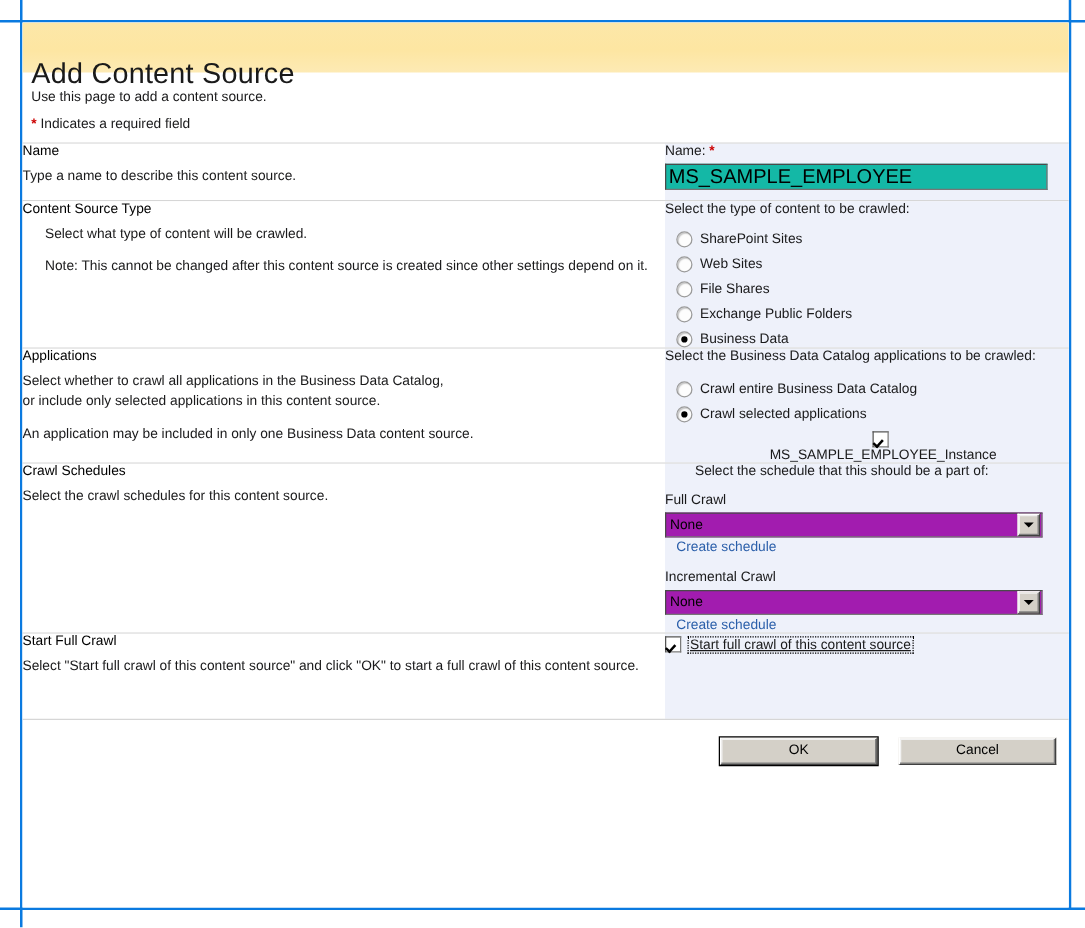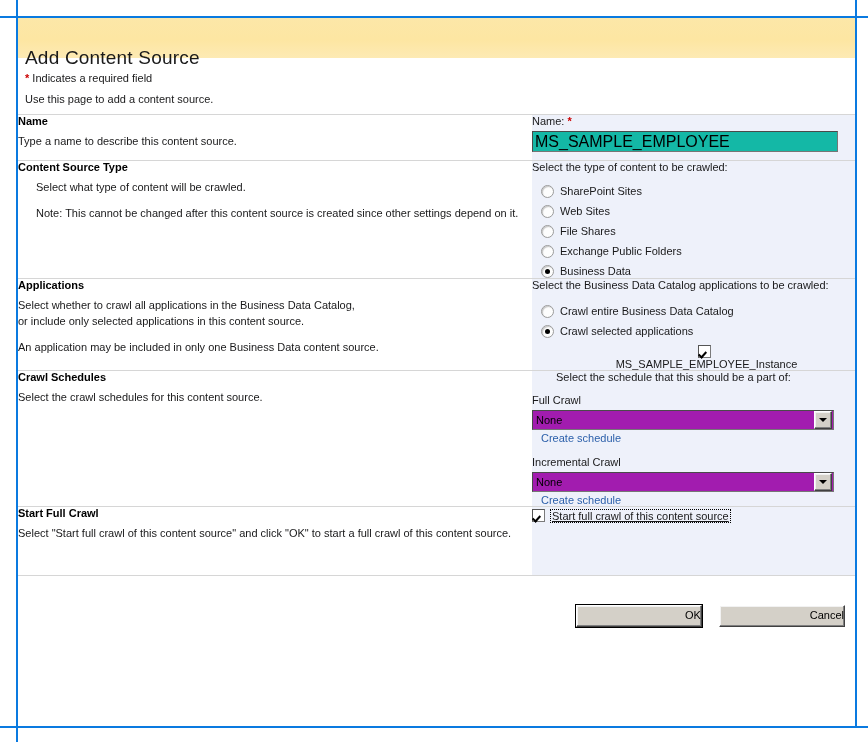--- a/index.html
+++ b/index.html
@@ -48,21 +48,21 @@
   
   #title-banner {
     height: 40px;
     background: linear-gradient(to bottom, #fce7a8 0%, #fde6a2 55%, #fdeab4 100%);
     display: flex;
     align-items: center;
     padding-left: 7px;
     box-sizing: border-box;
   }
   #title-banner .title-text {
-    font-size: 19px;
+    font-size: 23px;
     font-weight: normal;
     color: #1a1a1a;
     letter-spacing: 0.2px;
     margin-top: 40px;
   }
 
   
   .intro {
     padding: 14px 0 0 7px;
   }
@@ -91,21 +91,21 @@
     padding: 6px 10px 10px 7px;
     box-sizing: border-box;
   }
   .sec-right {
     width: 323px;
     background: #eef1fa;
     padding: 6px 8px 10px 9px;
     box-sizing: border-box;
   }
   .sec-title {
-    font-weight: bold;
+    font-weight: normal;
     font-size: 11px;
     color: #000000;
     margin-bottom: 7px;
   }
   .sec-desc { font-size: 11px; color: #19191a; line-height: 1.45; }
   .sec-desc p { margin: 0 0 10px 0; }
   .indent { padding-left: 18px; }
 
   
   .field-label { font-size: 11px; color: #19191a; margin-bottom: 4px; }
@@ -231,32 +231,31 @@
     box-sizing: border-box;
     padding-top: 14px;
     padding-right: 10px;
     text-align: right;
   }
   .btn {
     display: inline-block;
     width: 124px;
     height: 20px;
     line-height: 18px;
-    text-align: right;
+    text-align: center;
     font-family: "Liberation Sans", sans-serif;
     font-size: 11px;
     color: #000000;
     background: #d4d0c8;
     border: 1px solid #ffffff;
     border-right-color: #404040;
     border-bottom-color: #404040;
     box-shadow: inset -1px -1px 0 #808080, inset 1px 1px 0 #f2f2f2;
     cursor: pointer;
     vertical-align: middle;
-    margin-top: 15px;
   }
   .btn.default {
     outline: 1px solid #000000;
     outline-offset: 0px;
     margin-right: 14px;
   }
 </style>
 </head>
 <body>
 
@@ -265,22 +264,22 @@
 <div id="frame-line-right"></div>
 <div id="frame-line-bottom"></div>
 
 <div id="page">
 
   <div id="title-banner">
     <span class="title-text">Add Content Source</span>
   </div>
 
   <div class="intro">
+    <div class="line">Use this page to add a content source.</div>
     <div class="line"><span class="req-star">*</span> <span>Indicates a required field</span></div>
-    <div class="line">Use this page to add a content source.</div>
   </div>
 
   <div class="hr"></div>
 
   <table class="sections">
       <tbody>
         <tr>
     <td class="sec-left">
       <div class="sec-title">Name</div>
       <div class="sec-desc">

